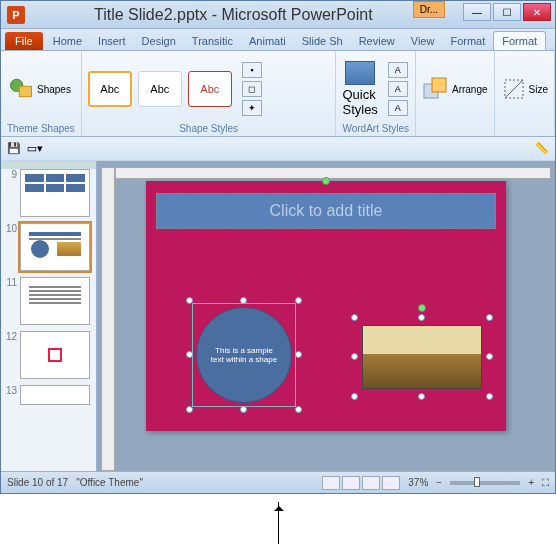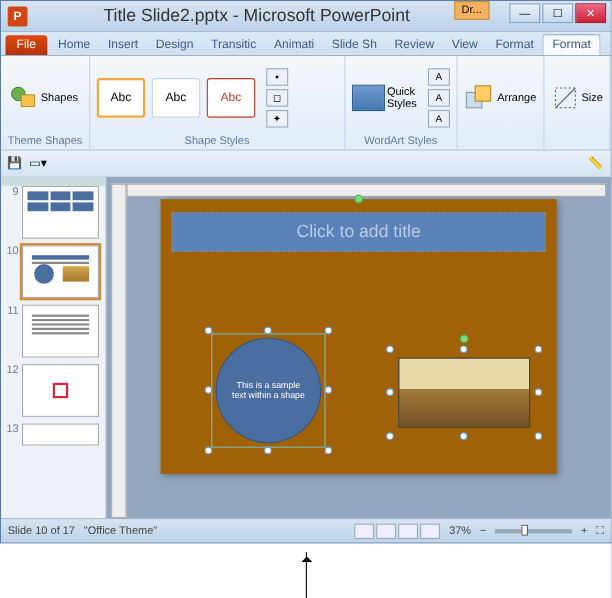--- a/index.html
+++ b/index.html
@@ -18,21 +18,21 @@
 .tab.active { background: #f6f9fd; border: 1px solid #9ab2ce; border-bottom: none; border-radius: 3px 3px 0 0; }
 .ribbon { height: 86px; background: linear-gradient(#f4f8fc,#e1ecf7); border-bottom: 1px solid #9ab2ce; display: flex; }
 .group { border-right: 1px solid #c4d5e8; padding: 4px 6px 2px; display: flex; flex-direction: column; justify-content: space-between; }
 .group-label { font-size: 10px; color: #5a7ca3; text-align: center; }
 .group-body { display: flex; gap: 6px; align-items: center; flex: 1; }
 .shapes-btn { display: flex; flex-direction: row; align-items: center; font-size: 10px; gap: 2px; }
 .shapes-icon svg { width: 28px; height: 28px; }
 .style-sw { width: 44px; height: 36px; border: 1px solid #c4d5e8; border-radius: 3px; background: #fff; display: flex; align-items: center; justify-content: center; font-size: 11px; }
 .style-sw.sel { border: 2px solid #f2a83a; }
 .style-sw.red { color: #c0392b; border-color: #c0392b; }
-.quick-styles { display: flex; align-items: center; font-size: 10px; gap: 2px; }
+.quick-styles { display: flex; flex-direction: column; align-items: center; font-size: 13px; gap: 2px; }
 .qs-icon { width: 30px; height: 24px; background: linear-gradient(#6c9bd1,#4678b0); border: 1px solid #345d8c; }
 .small-btns { display: flex; flex-direction: column; gap: 3px; margin-left: 4px; }
 .sb { width: 20px; height: 16px; border: 1px solid #9ab; background: #eaf1fa; font-size: 9px; display: flex; align-items: center; justify-content: center; }
 .arrange-btn, .size-btn { display: flex; flex-direction: row; align-items: center; font-size: 10px; gap: 2px; }
 .qat { height: 24px; background: linear-gradient(#e9f1fa,#d5e4f3); border-bottom: 1px solid #c4d5e8; display: flex; align-items: center; padding: 0 6px; gap: 6px; font-size: 11px; }
 .workspace { display: flex; height: 310px; background: #93a8bf; }
 .thumbs { width: 96px; background: #eef3f9; border-right: 1px solid #9ab2ce; overflow: hidden; padding: 2px; position: relative; }
 .thumbs::before { content: ""; position: absolute; top: 0; left: 0; right: 0; height: 8px; background: #cdd; }
 .thumb-row { display: flex; align-items: flex-start; margin: 6px 2px; gap: 3px; }
 .thumb-num { font-size: 10px; color: #6b7d93; width: 12px; text-align: right; }
@@ -42,21 +42,21 @@
 .t-grid { display: grid; grid-template-columns: repeat(3,1fr); gap: 2px; }
 .t-box { height: 8px; background: #4b6ea0; }
 .t-circle { width: 18px; height: 18px; border-radius: 50%; background: #4b6ea0; position: absolute; left: 6px; bottom: 8px; }
 .t-img { width: 24px; height: 14px; background: linear-gradient(#d4a84c,#a8782e); position: absolute; right: 4px; bottom: 10px; }
 .t-lines { position: absolute; top: 4px; left: 4px; right: 4px; }
 .tl { height: 2px; background: #888; margin-bottom: 2px; }
 .t-sq { width: 14px; height: 14px; border: 2px solid #d24; position: absolute; left: 50%; top: 50%; transform: translate(-50%,-50%); }
 .editor { flex: 1; background: #93a8bf; padding: 20px 24px 2px; position: relative; overflow: hidden; }
 .rulers-v { position: absolute; left: 4px; top: 6px; bottom: 0; width: 14px; background: #eee; border: 1px solid #aaa; }
 .rulers-h { position: absolute; top: 6px; left: 18px; right: 4px; height: 12px; background: #eee; border: 1px solid #aaa; }
-.slide { background: #a16207; width: 360px; height: 250px; margin: 0 auto; position: relative; box-shadow: 2px 2px 6px rgba(0,0,0,.3); }
+.slide { background: #be185d; width: 360px; height: 250px; margin: 0 auto; position: relative; box-shadow: 2px 2px 6px rgba(0,0,0,.3); }
 .title-bar { position: absolute; top: 12px; left: 10px; right: 10px; height: 36px; background: #5b82b8; border: 1px dashed #888; display: flex; align-items: center; justify-content: center; color: #b8cde8; font-size: 16px; }
 .content-box { position: absolute; top: 58px; left: 16px; right: 16px; height: 54px; border: 1px dashed #888; padding: 4px 8px; font-size: 15px; }
 .handles { position: absolute; inset: -3px; pointer-events: none; }
 .h { position: absolute; width: 7px; height: 7px; background: #fff; border: 1px solid #6a9fd4; border-radius: 50%; }
 .h.sq { border-radius: 0; }
 .circle-shape { position: absolute; left: 50px; top: 126px; width: 96px; height: 96px; border-radius: 50%; background: #4b6ea0; border: 1px solid #36557e; color: #fff; font-size: 8px; display: flex; align-items: center; justify-content: center; text-align: center; padding: 12px; }
 .circle-sel { position: absolute; left: 46px; top: 122px; width: 104px; height: 104px; border: 1px solid #7bb; }
 .img-shape { position: absolute; right: 24px; top: 144px; width: 120px; height: 64px; background: linear-gradient(#e8dba8 0%, #e8dba8 45%, #a47b3a 45%, #6f5124 100%); border: 1px solid #444; }
 .img-sel { position: absolute; right: 20px; top: 140px; width: 128px; height: 72px; }
 .rot { position: absolute; width: 8px; height: 8px; background: #7fdb7f; border: 1px solid #4a4; border-radius: 50%; left: 50%; top: -14px; transform: translateX(-50%); }

